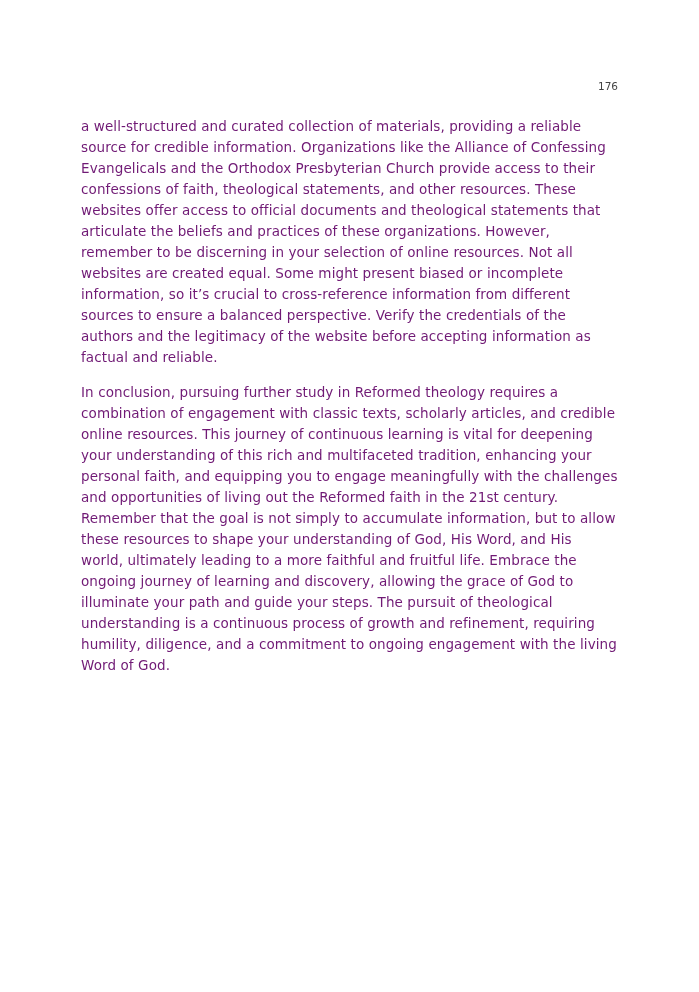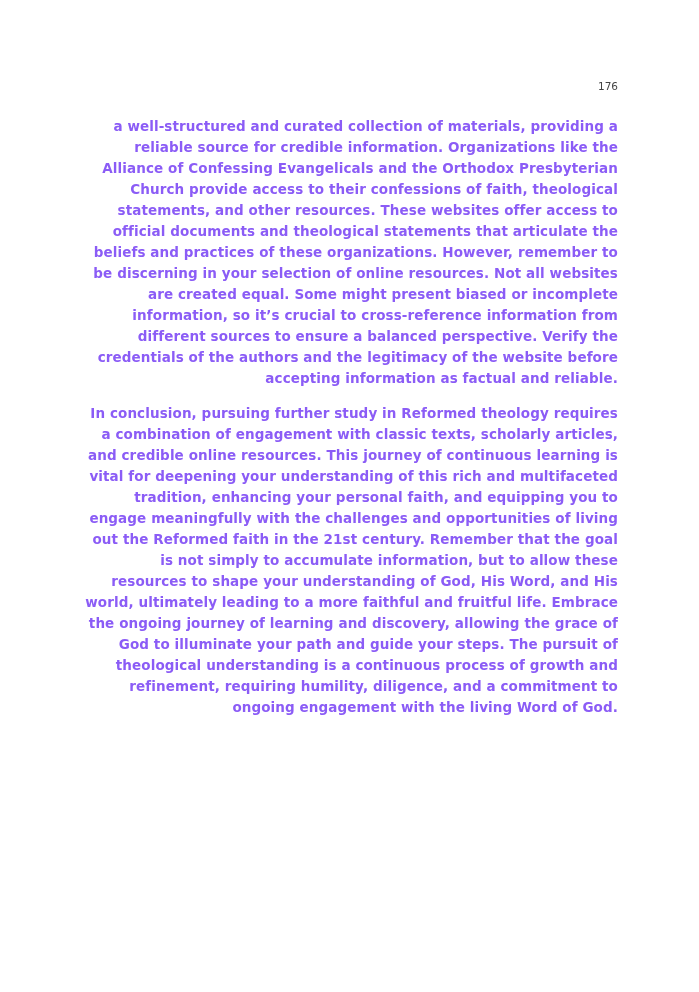--- a/index.html
+++ b/index.html
@@ -26,23 +26,22 @@
     font-size: 10.5px;
     color: #444444;
     margin: 0 0 24px 0;
     line-height: 12px;
   }
   .body-text p {
     margin: 0 0 14px 0;
     font-size: 13.5px;
     line-height: 21px;
     letter-spacing: 0.1px;
-    color: #8b5cf6;
-    text-align: right;
-    font-weight: bold;
+    color: #701a75;
+    text-align: left;
   }
 </style>
 </head>
 <body>
 
 <div class="page">
   <div class="page-number">176</div>
 
   <div class="body-text">
     <p>a well-structured and curated collection of materials, providing a reliable source for credible information. Organizations like the Alliance of Confessing Evangelicals and the Orthodox Presbyterian Church provide access to their confessions of faith, theological statements, and other resources. These websites offer access to official documents and theological statements that articulate the beliefs and practices of these organizations. However, remember to be discerning in your selection of online resources. Not all websites are created equal. Some might present biased or incomplete information, so it’s crucial to cross-reference information from different sources to ensure a balanced perspective. Verify the credentials of the authors and the legitimacy of the website before accepting information as factual and reliable.</p>

